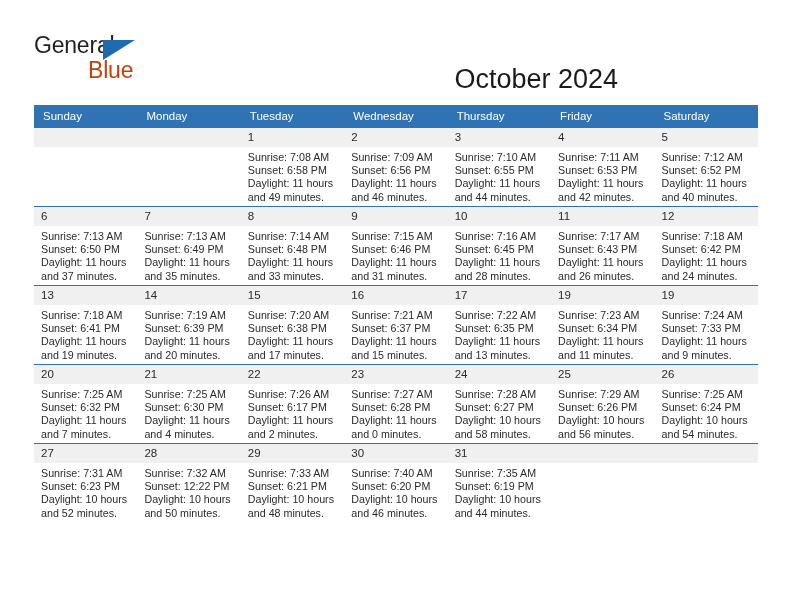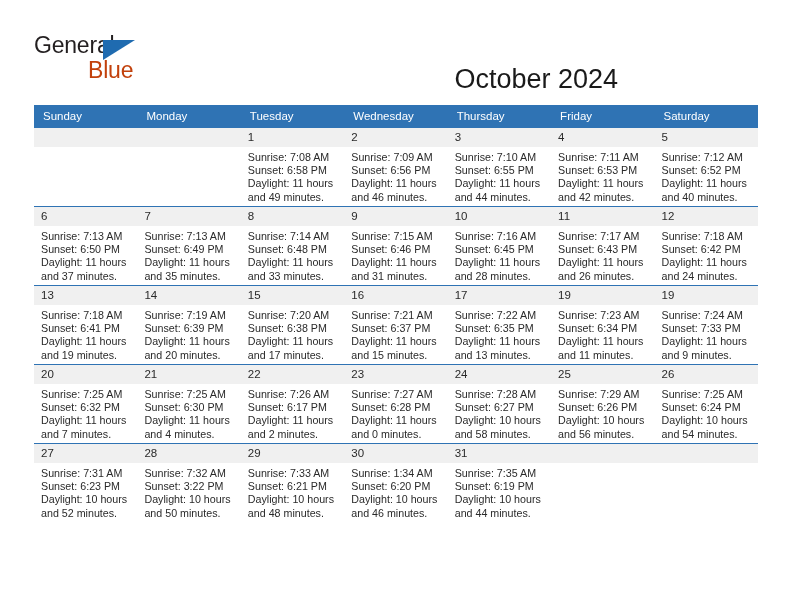--- a/index.html
+++ b/index.html
@@ -422,38 +422,38 @@
             <div>Sunrise: 7:31 AM</div>
             <div>Sunset: 6:23 PM</div>
             <div>Daylight: 10 hours</div>
             <div>and 52 minutes.</div>
           </div>
         </td>
         <td>
           <div class="daynum">28</div>
           <div class="dayinfo">
             <div>Sunrise: 7:32 AM</div>
-            <div>Sunset: 3:22 PM</div>
+            <div>Sunset: 12:22 PM</div>
             <div>Daylight: 10 hours</div>
             <div>and 50 minutes.</div>
           </div>
         </td>
         <td>
           <div class="daynum">29</div>
           <div class="dayinfo">
             <div>Sunrise: 7:33 AM</div>
             <div>Sunset: 6:21 PM</div>
             <div>Daylight: 10 hours</div>
             <div>and 48 minutes.</div>
           </div>
         </td>
         <td>
           <div class="daynum">30</div>
           <div class="dayinfo">
-            <div>Sunrise: 1:34 AM</div>
+            <div>Sunrise: 7:40 AM</div>
             <div>Sunset: 6:20 PM</div>
             <div>Daylight: 10 hours</div>
             <div>and 46 minutes.</div>
           </div>
         </td>
         <td>
           <div class="daynum">31</div>
           <div class="dayinfo">
             <div>Sunrise: 7:35 AM</div>
             <div>Sunset: 6:19 PM</div>

